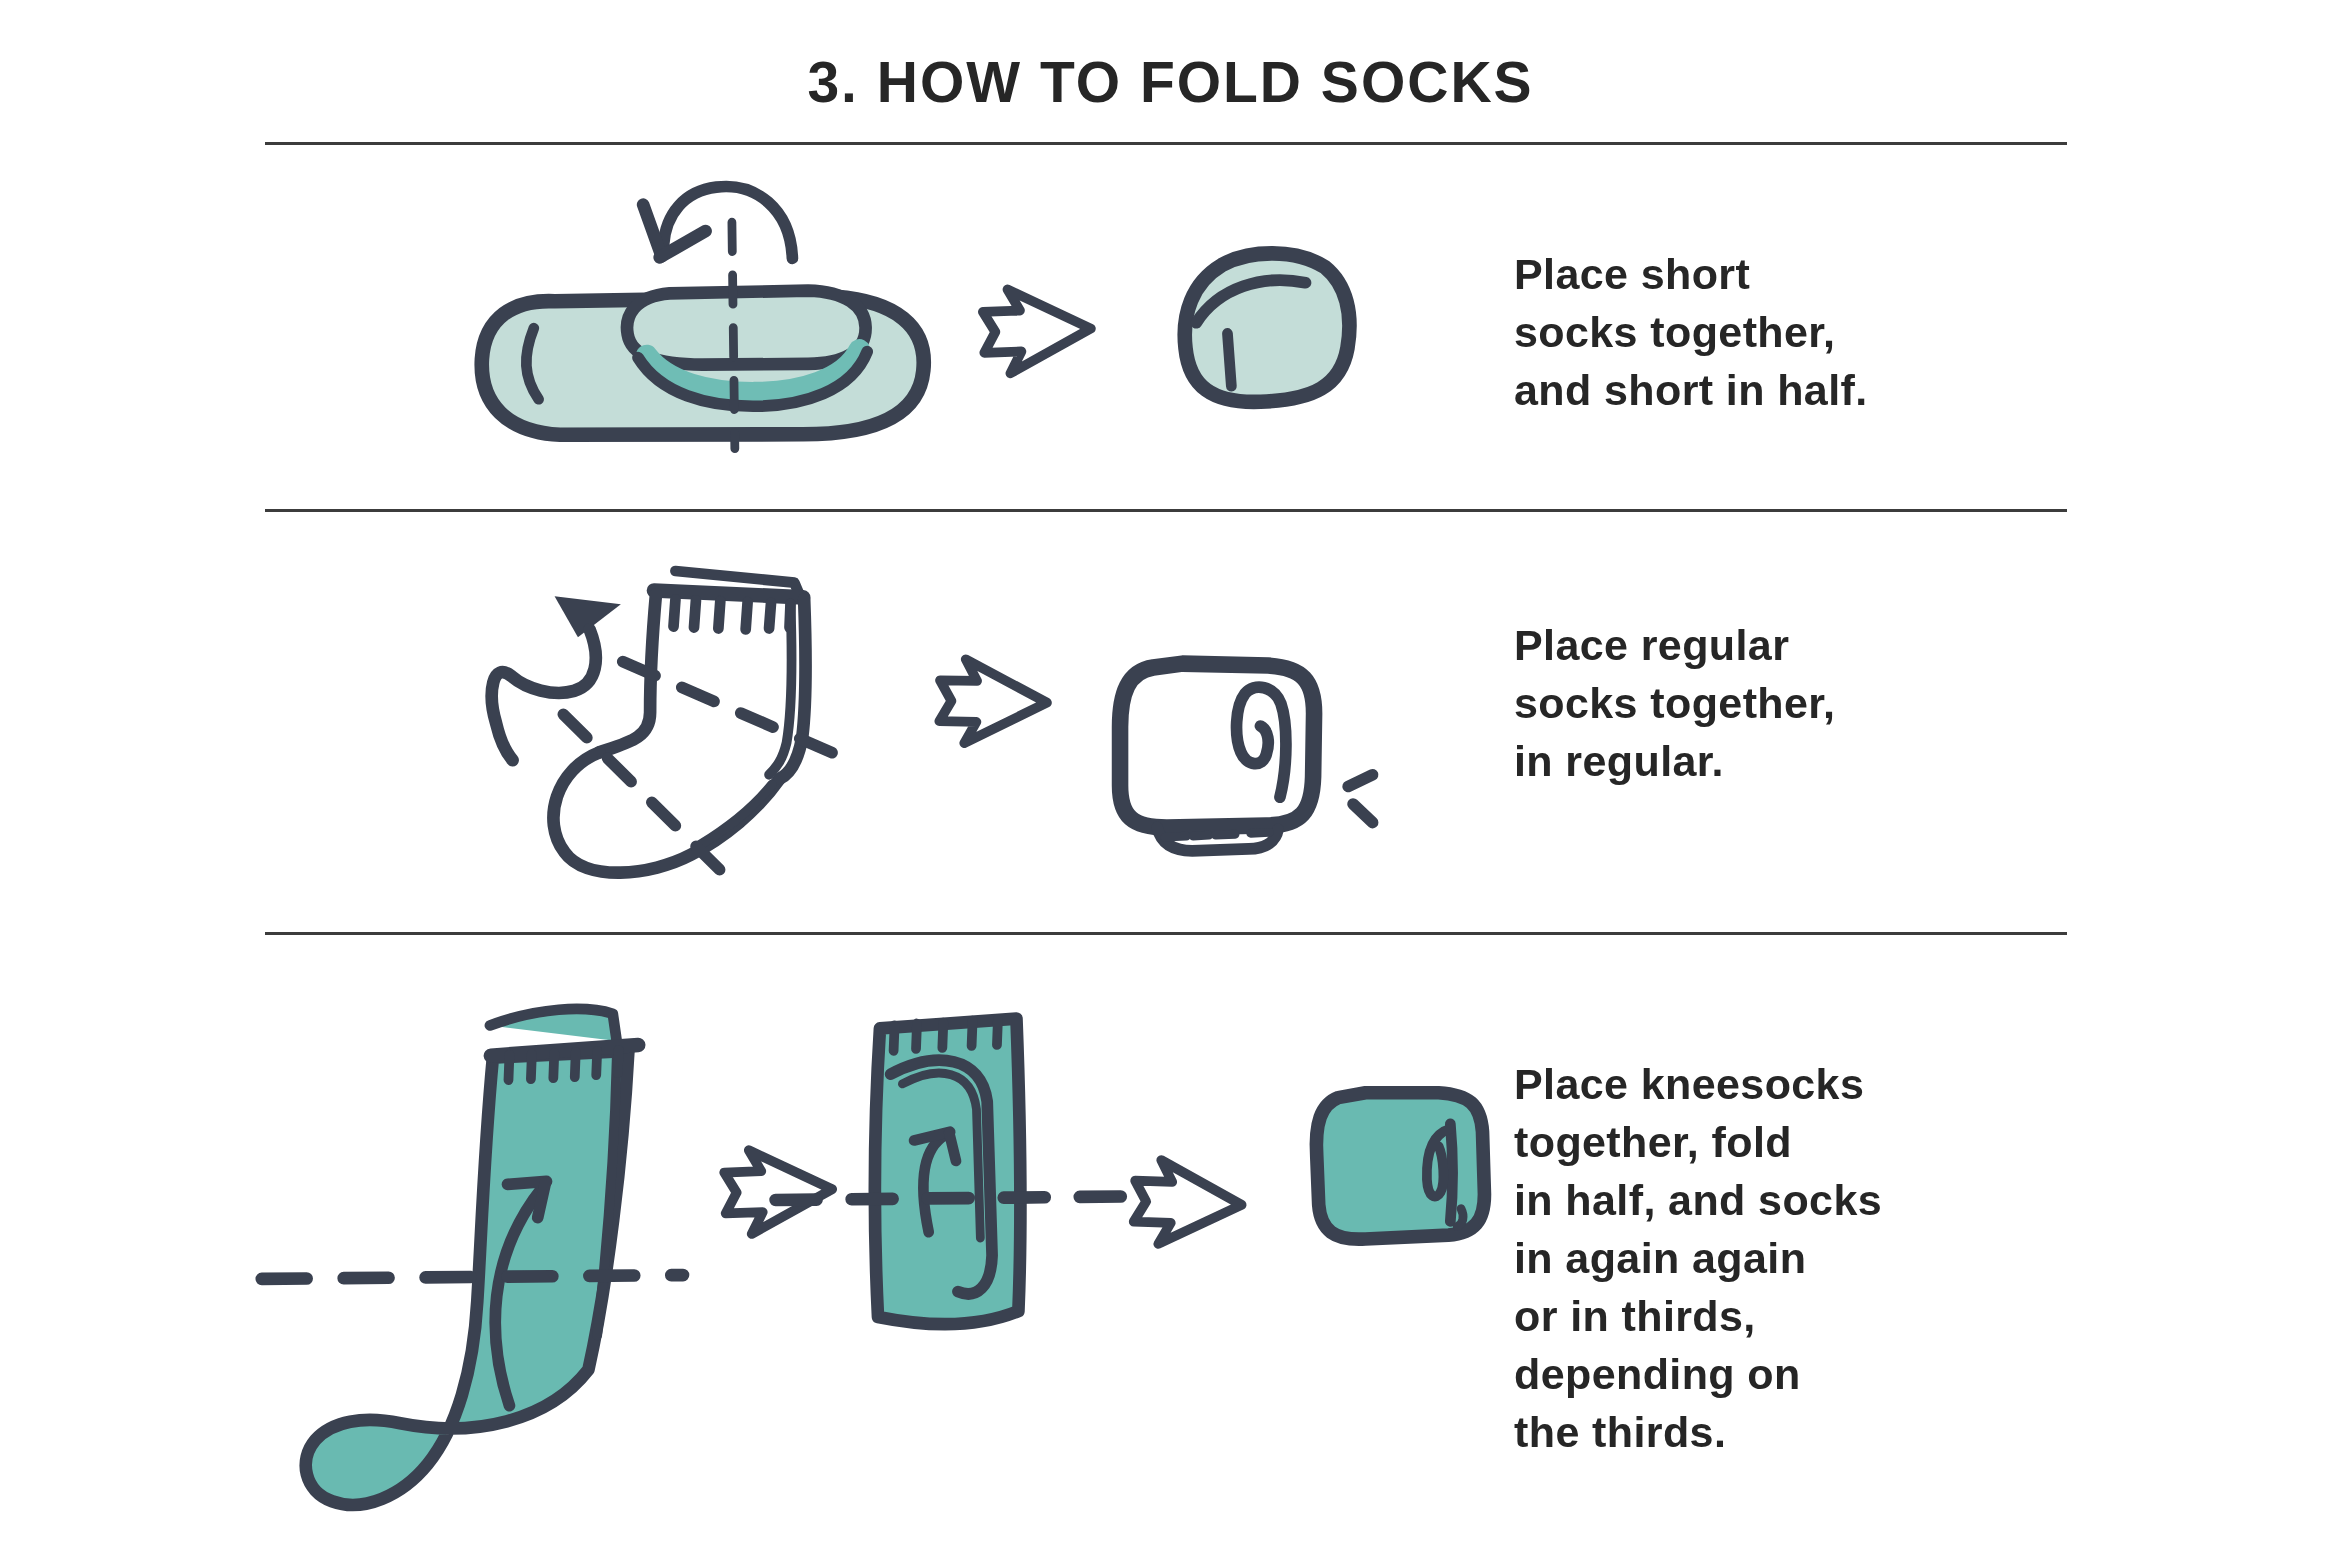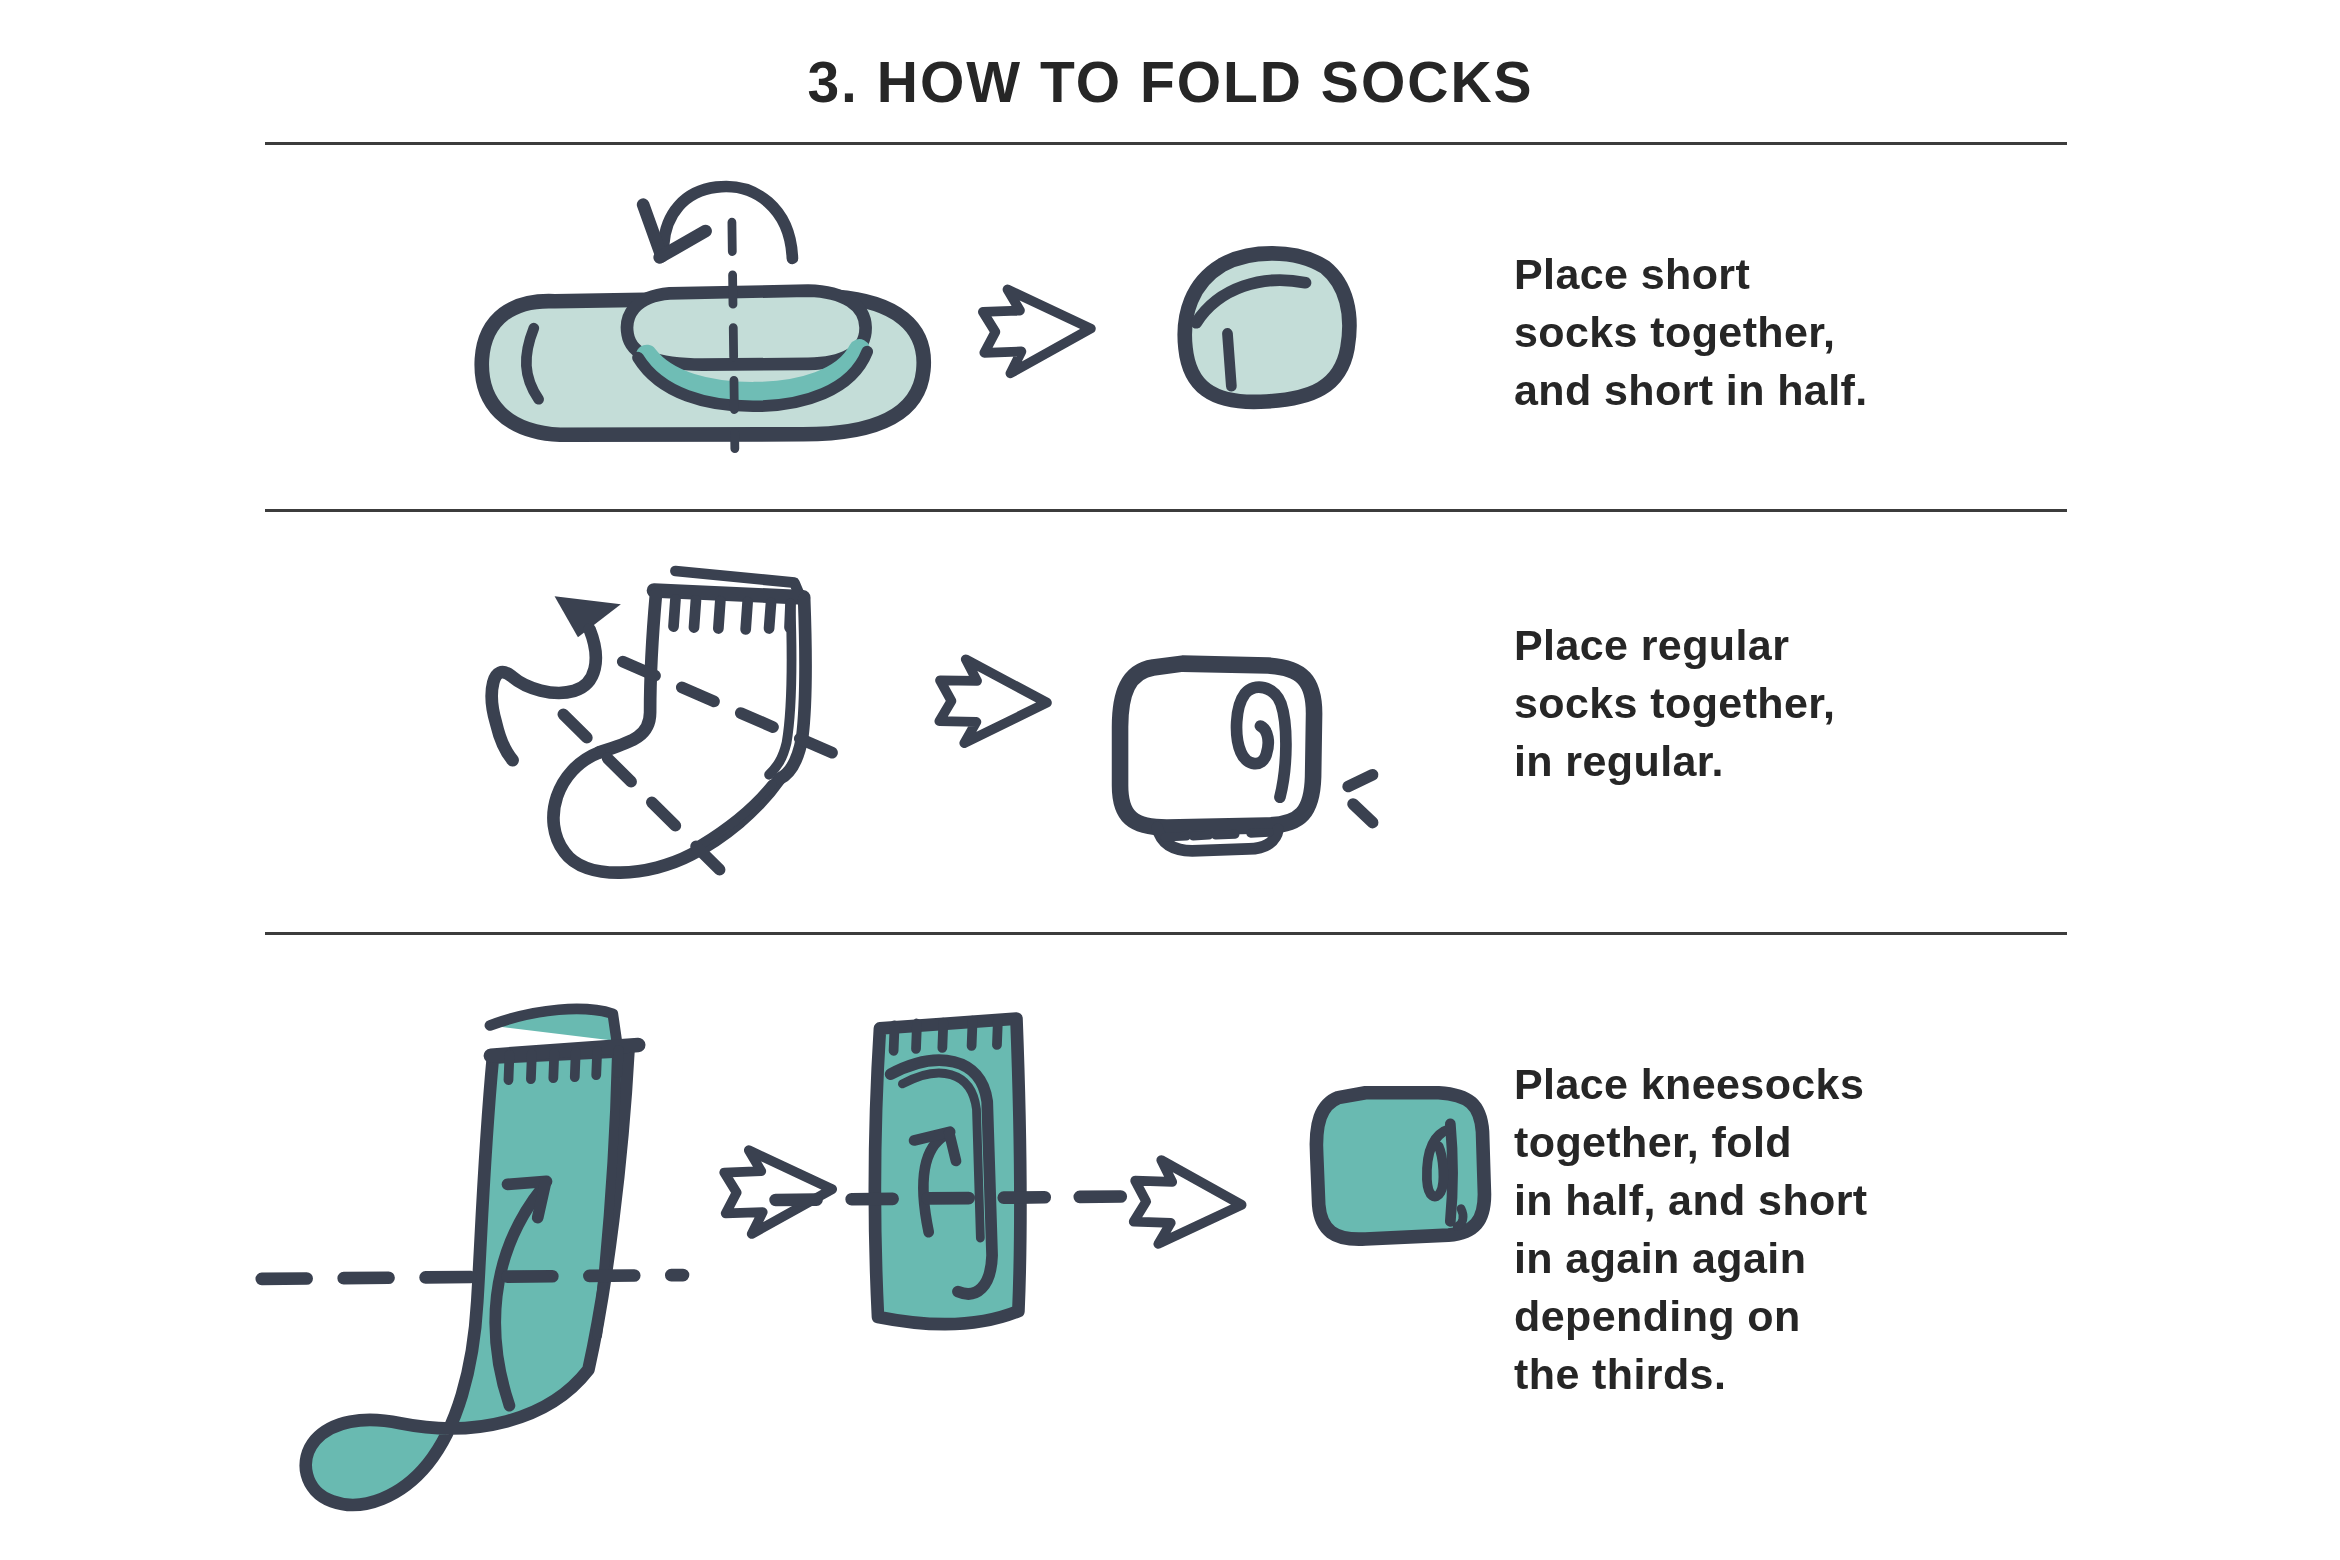--- a/index.html
+++ b/index.html
@@ -198,20 +198,21 @@
     <div>and short in half.</div>
   </div>
   <div class="step-text" id="text-2">
     <div>Place regular</div>
     <div>socks together,</div>
     <div>in regular.</div>
   </div>
   <div class="step-text" id="text-3">
     <div>Place kneesocks</div>
     <div>together, fold</div>
-    <div>in half, and short</div>
+    <div>in half, and socks</div>
     <div>in again again</div>
+    <div>or in thirds,</div>
     <div>depending on</div>
     <div>the thirds.</div>
   </div>
 
 </div>
 
 
 </body></html>

